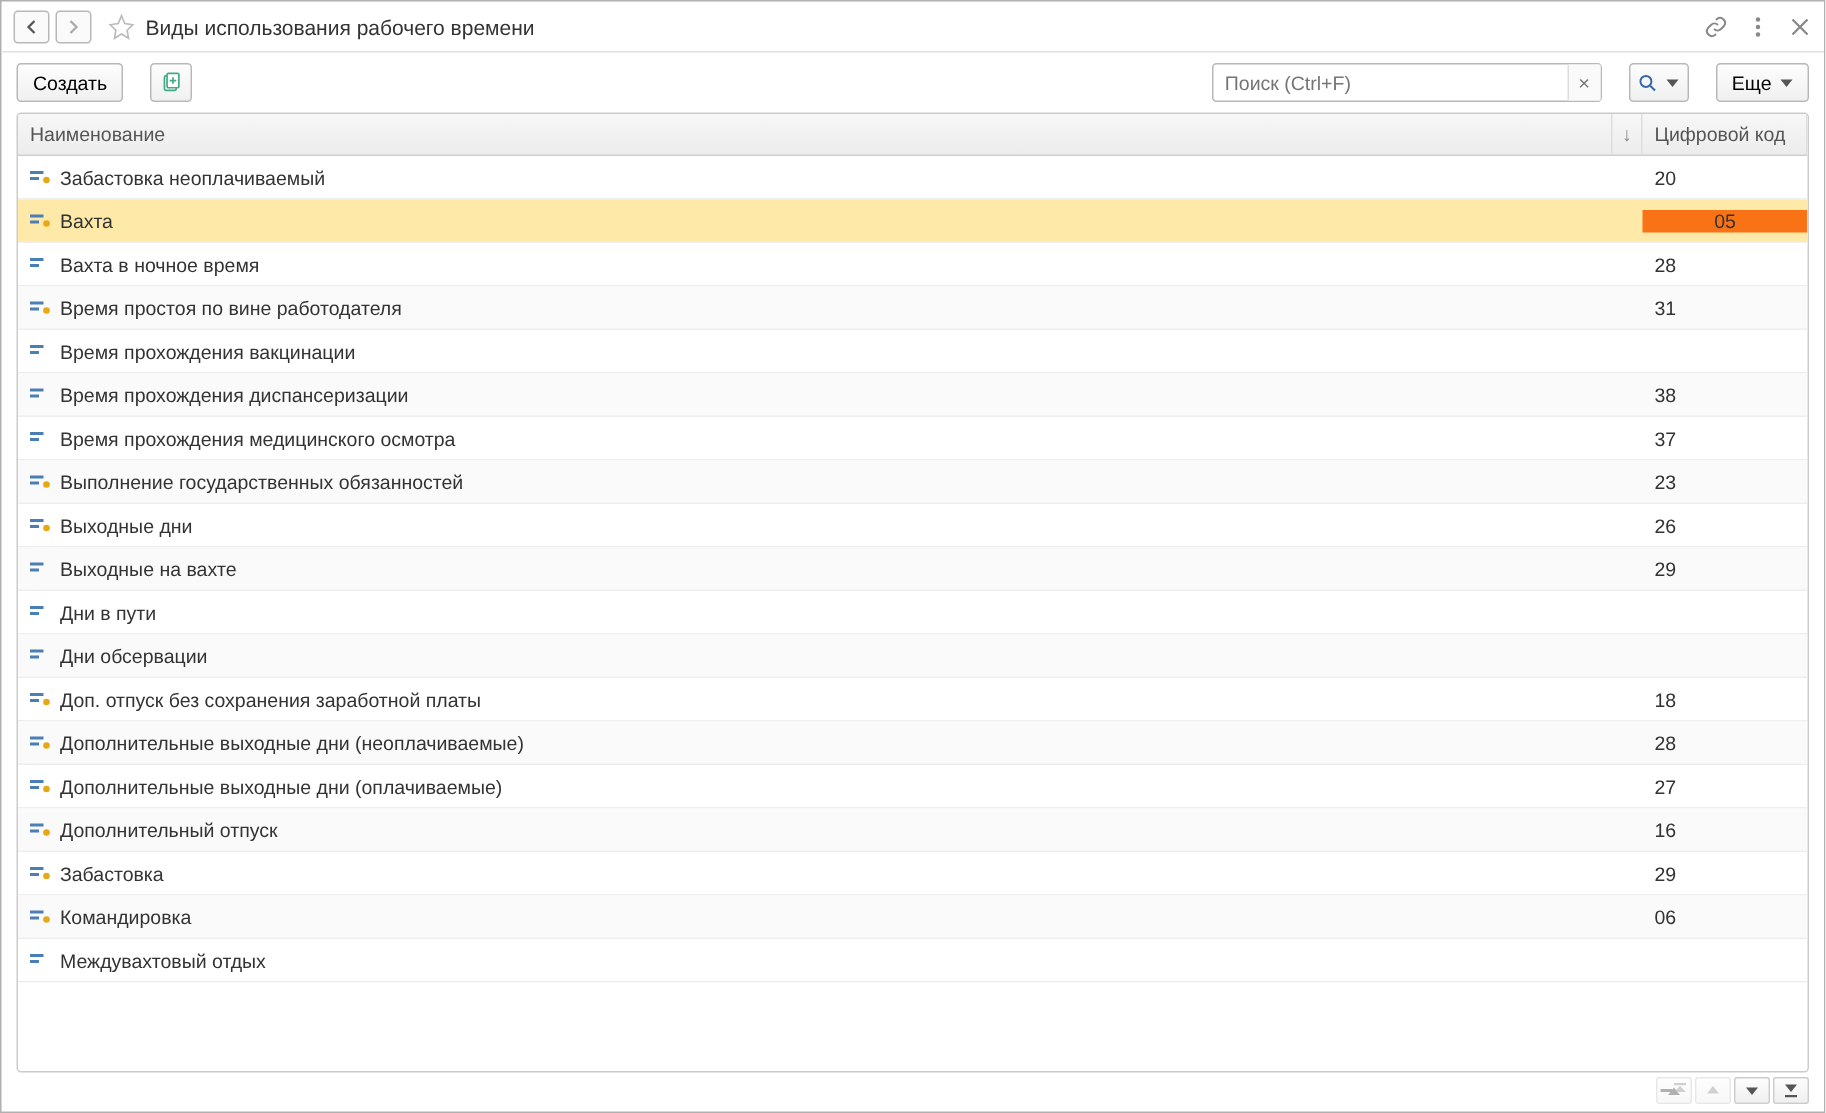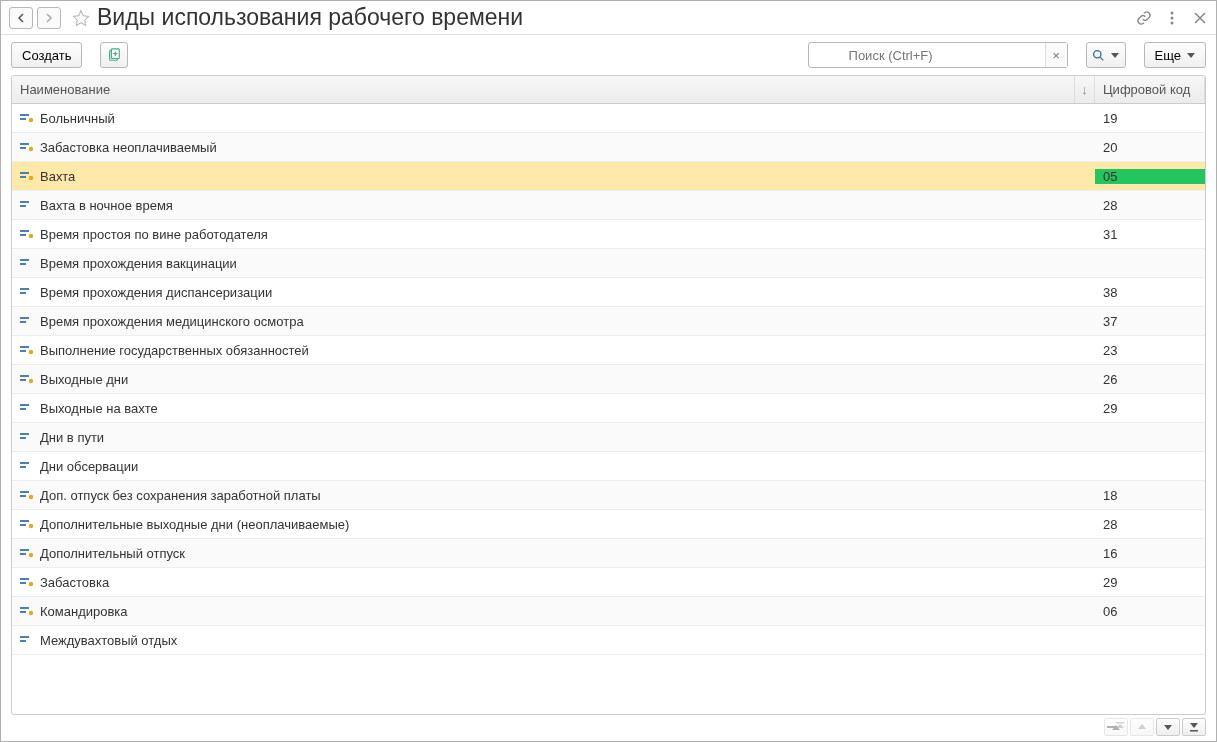--- a/index.html
+++ b/index.html
@@ -2,43 +2,43 @@
 <html><head>
 <meta charset="utf-8">
 <style>
 * { box-sizing: border-box; margin: 0; padding: 0; }
 body { font-family: Arial, sans-serif; font-size: 13px; background: #fff; color: #333; }
 .window { width: 1217px; height: 742px; border: 1px solid #b0b0b0; display: flex; flex-direction: column; }
 .titlebar { height: 34px; display: flex; align-items: center; padding: 0 8px; border-bottom: 1px solid #e0e0e0; }
 .nav-btn { width: 24px; height: 22px; border: 1px solid #b8b8b8; background: #fafafa; border-radius: 3px; display: flex; align-items: center; justify-content: center; margin-right: 4px; cursor: pointer; }
 .nav-btn svg { width: 10px; height: 10px; }
 .star-icon { width: 20px; height: 20px; margin: 0 4px 0 6px; display: flex; align-items: center; justify-content: center; }
-.title { font-size: 23px; color: #333; margin-left: 2px; }
+.title { font-size: 14px; color: #333; margin-left: 2px; }
 .title-right { margin-left: auto; display: flex; align-items: center; gap: 12px; }
 .titlebar-icon { width: 16px; height: 16px; display: flex; align-items: center; justify-content: center; cursor: pointer; }
 .toolbar { height: 40px; display: flex; align-items: center; padding: 6px 10px; gap: 18px; }
 .btn { height: 26px; border: 1px solid #b8b8b8; background: linear-gradient(#fdfdfd,#f0f0f0); border-radius: 3px; padding: 0 10px; font-size: 13px; cursor: pointer; display: flex; align-items: center; gap: 4px; }
 .btn-icon { width: 28px; padding: 0; justify-content: center; }
 .toolbar-spacer { flex: 1; }
 .search-wrap { display: flex; align-items: center; width: 260px; height: 26px; border: 1px solid #b8b8b8; border-radius: 3px; background: #fff; }
-.search-input { flex: 1; border: none; outline: none; padding: 0 8px; font-size: 13px; color: #888; background: transparent; margin-left: 32px; }
+.search-input { flex: 1; border: none; outline: none; padding: 0 8px; font-size: 13px; color: #888; background: transparent; }
 .search-clear { width: 22px; height: 100%; border: none; border-left: 1px solid #ddd; background: #fafafa; cursor: pointer; color: #777; }
 .search-btn { width: 40px; }
 .more-btn { }
 .table-wrap { flex: 1; overflow: hidden; border: 1px solid #ccc; margin: 0 10px; border-radius: 3px; display: flex; flex-direction: column; }
 .thead { display: flex; height: 28px; background: linear-gradient(#f7f7f7,#ececec); border-bottom: 1px solid #ccc; font-size: 13px; color: #555; }
 .th { display: flex; align-items: center; padding: 0 8px; border-right: 1px solid #ddd; }
 .th-name { flex: 1; }
 .th-sort { width: 20px; justify-content: center; color: #888; }
 .th-code { width: 110px; }
 .tbody { flex: 1; overflow-y: auto; }
 .row { display: flex; height: 29px; border-bottom: 1px solid #eee; align-items: center; }
 .row:nth-child(even) { background: #fafafa; }
 .row.selected { background: #ffe9a8; gap: 42px; }
-.row.selected .td-code { background: #22c55e; }
+.row.selected .td-code { background: #f97316; text-align: center; }
 .td-name { flex: 1; display: flex; align-items: center; padding: 0 8px; gap: 6px; }
 .td-code { width: 110px; padding: 0 8px; }
 .row-icon { width: 14px; height: 10px; display: inline-flex; align-items: center; }
 .footer { height: 26px; display: flex; align-items: center; justify-content: flex-end; padding: 4px 10px 6px 10px; gap: 2px; }
 .foot-btn { width: 24px; height: 18px; border: 1px solid #ccc; background: linear-gradient(#fdfdfd,#efefef); border-radius: 2px; display: flex; align-items: center; justify-content: center; cursor: pointer; }
 .foot-btn.disabled { opacity: 0.45; cursor: default; }
 .caret { display: inline-block; width: 0; height: 0; }
 .caret-down { border-left: 4px solid transparent; border-right: 4px solid transparent; border-top: 5px solid #555; }
 .caret-up { border-left: 4px solid transparent; border-right: 4px solid transparent; border-bottom: 5px solid #555; }
 .bar { width: 8px; height: 2px; background: #555; }
@@ -121,34 +121,20 @@
     <div class="tbody" id="tbody">
         <div class="row">
           <div class="td-name">
             <span class="row-icon">
               <svg width="14" height="10" viewBox="0 0 14 10">
                 <rect x="0" y="1" width="9" height="2" fill="#4a7fb5"></rect>
                 <rect x="0" y="5" width="6" height="2" fill="#4a7fb5"></rect>
                 <circle cx="11" cy="7" r="2.2" fill="#e6a817"></circle>
               </svg>
             </span>
-            <span>Больничный</span>
-          </div>
-          <div style="width:20px"></div>
-          <div class="td-code">19</div>
-        </div>
-        <div class="row">
-          <div class="td-name">
-            <span class="row-icon">
-              <svg width="14" height="10" viewBox="0 0 14 10">
-                <rect x="0" y="1" width="9" height="2" fill="#4a7fb5"></rect>
-                <rect x="0" y="5" width="6" height="2" fill="#4a7fb5"></rect>
-                <circle cx="11" cy="7" r="2.2" fill="#e6a817"></circle>
-              </svg>
-            </span>
             <span>Забастовка неоплачиваемый</span>
           </div>
           <div style="width:20px"></div>
           <div class="td-code">20</div>
         </div>
         <div class="row selected">
           <div class="td-name">
             <span class="row-icon">
               <svg width="14" height="10" viewBox="0 0 14 10">
                 <rect x="0" y="1" width="9" height="2" fill="#4a7fb5"></rect>
@@ -314,20 +300,34 @@
               <svg width="14" height="10" viewBox="0 0 14 10">
                 <rect x="0" y="1" width="9" height="2" fill="#4a7fb5"></rect>
                 <rect x="0" y="5" width="6" height="2" fill="#4a7fb5"></rect>
                 <circle cx="11" cy="7" r="2.2" fill="#e6a817"></circle>
               </svg>
             </span>
             <span>Дополнительные выходные дни (неоплачиваемые)</span>
           </div>
           <div style="width:20px"></div>
           <div class="td-code">28</div>
+        </div>
+        <div class="row">
+          <div class="td-name">
+            <span class="row-icon">
+              <svg width="14" height="10" viewBox="0 0 14 10">
+                <rect x="0" y="1" width="9" height="2" fill="#4a7fb5"></rect>
+                <rect x="0" y="5" width="6" height="2" fill="#4a7fb5"></rect>
+                <circle cx="11" cy="7" r="2.2" fill="#e6a817"></circle>
+              </svg>
+            </span>
+            <span>Дополнительные выходные дни (оплачиваемые)</span>
+          </div>
+          <div style="width:20px"></div>
+          <div class="td-code">27</div>
         </div>
         <div class="row">
           <div class="td-name">
             <span class="row-icon">
               <svg width="14" height="10" viewBox="0 0 14 10">
                 <rect x="0" y="1" width="9" height="2" fill="#4a7fb5"></rect>
                 <rect x="0" y="5" width="6" height="2" fill="#4a7fb5"></rect>
                 <circle cx="11" cy="7" r="2.2" fill="#e6a817"></circle>
               </svg>
             </span>

